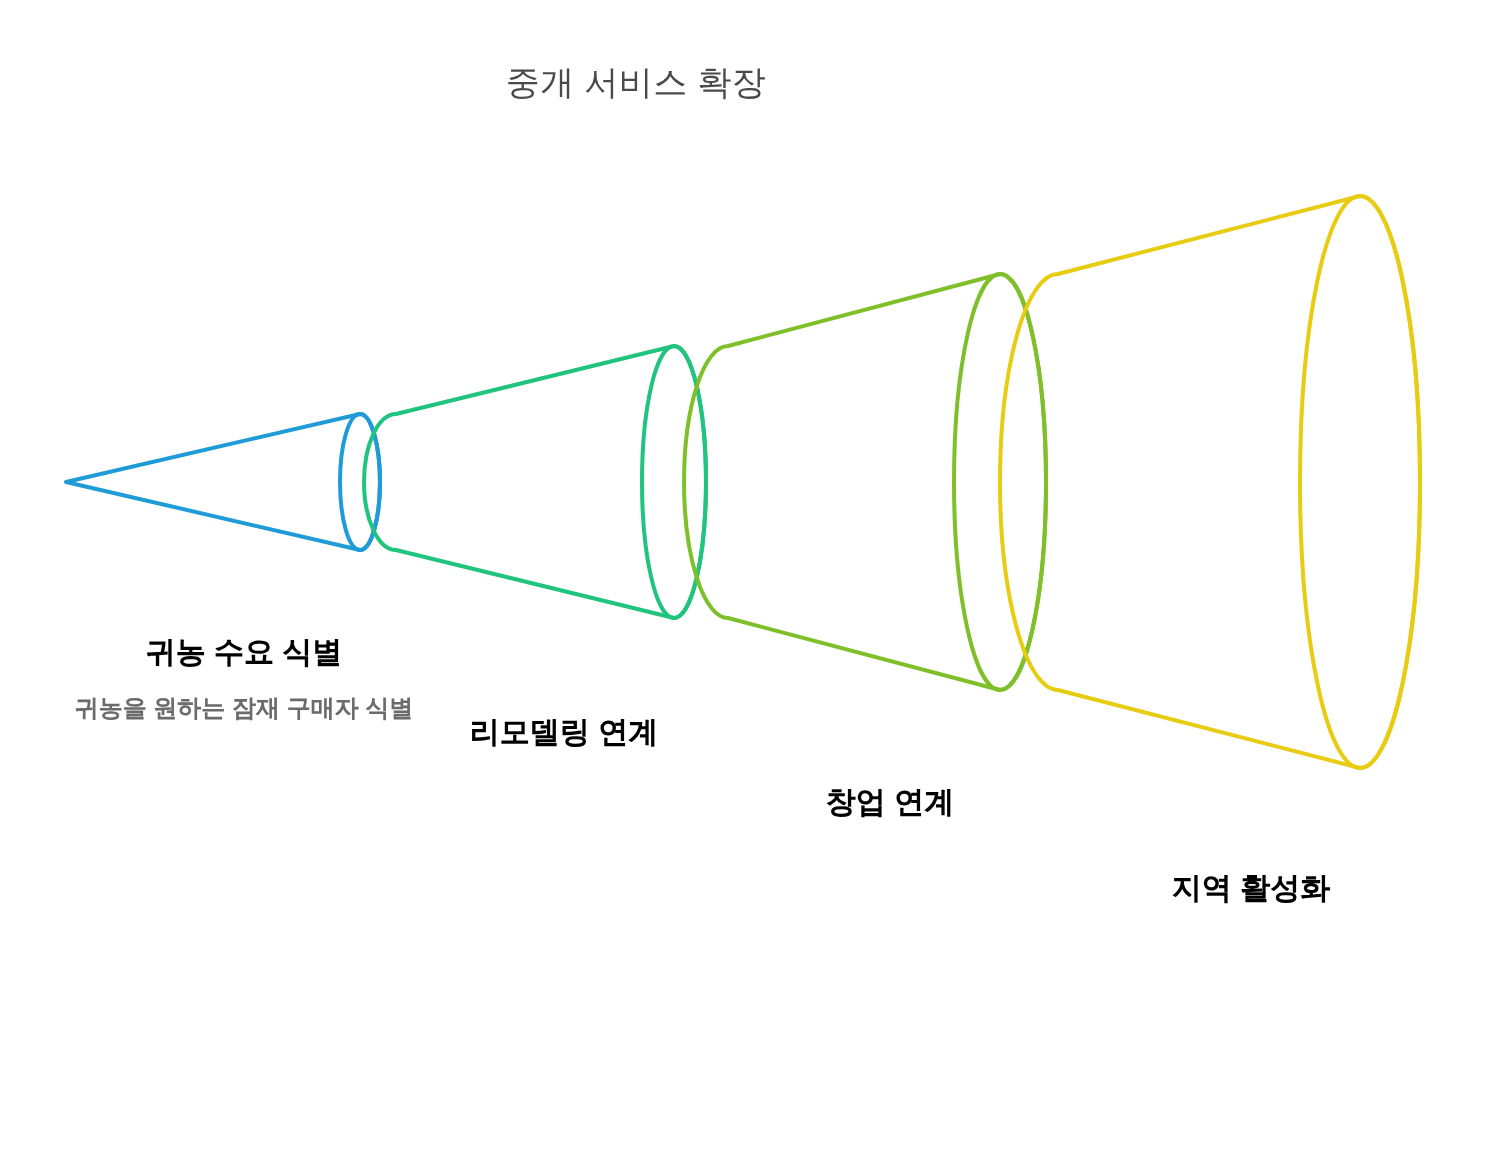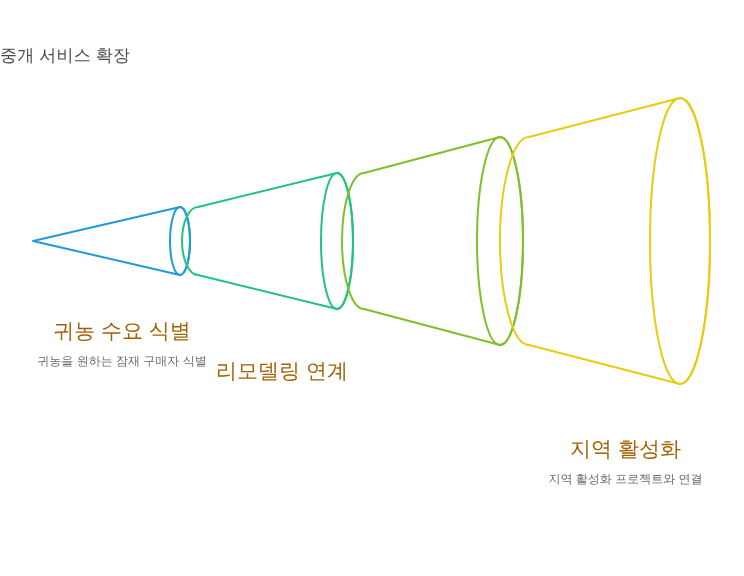--- a/index.html
+++ b/index.html
@@ -19,44 +19,44 @@
     position: absolute;
     left: 0;
     top: 0;
     width: 744px;
     height: 576px;
   }
 
   .chart-title {
     position: absolute;
     left: 0;
-    top: 44px;
+    top: 30px;
     width: 636px;
-    text-align: left;
+    text-align: center;
     font-size: 17px;
     font-weight: 400;
     color: #4a4a4a;
     letter-spacing: 0.2px;
   }
 
   .stage-label {
     position: absolute;
     text-align: center;
   }
   .stage-label .stage-title {
-    font-size: 21px;
-    font-weight: normal;
-    color: #a16207;
+    font-size: 15px;
+    font-weight: bold;
+    color: #000000;
     line-height: 1.25;
     white-space: nowrap;
   }
   .stage-label .stage-desc {
     margin-top: 9px;
     font-size: 12px;
-    font-weight: 400;
+    font-weight: 700;
     color: #6b6b6b;
     line-height: 1.45;
   }
 
   #label-0 { left: 22px;  top: 318px; width: 200px; }
   #label-1 { left: 182px; top: 358px; width: 200px; }
   #label-2 { left: 345px; top: 393px; width: 200px; }
   #label-3 { left: 523px; top: 436px; width: 205px; }
 </style>
 </head>
@@ -86,18 +86,18 @@
 <div class="stage-label" id="label-0">
   <div class="stage-title">귀농 수요 식별</div>
   <div class="stage-desc">귀농을 원하는 잠재 구매자 식별</div>
 </div>
 
 <div class="stage-label" id="label-1">
   <div class="stage-title">리모델링 연계</div>
 </div>
 
 <div class="stage-label" id="label-2">
+  <div class="stage-title">창업 연계</div>
 </div>
 
 <div class="stage-label" id="label-3">
   <div class="stage-title">지역 활성화</div>
-  <div class="stage-desc">지역 활성화 프로젝트와 연결</div>
 </div>
 
 </body></html>

